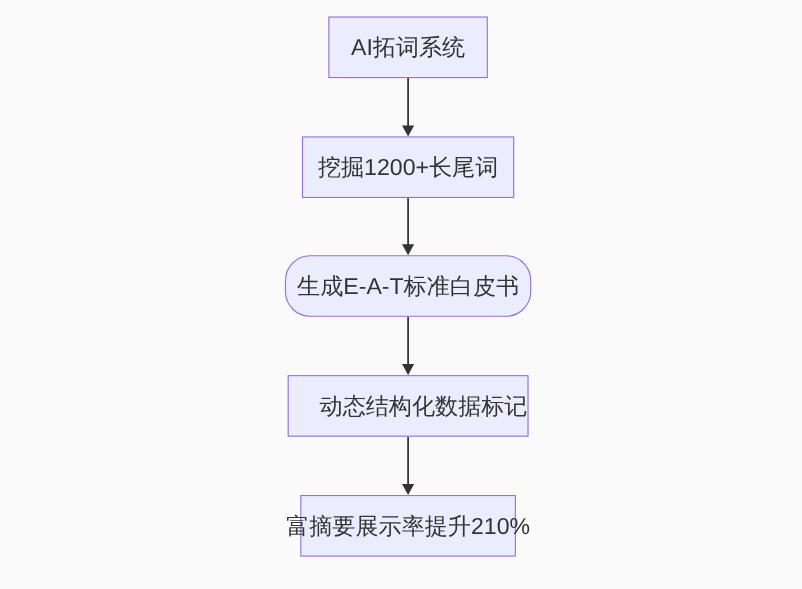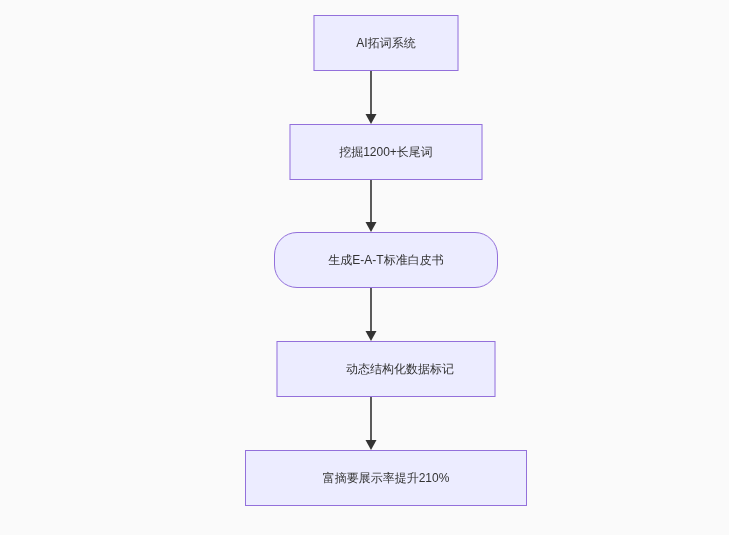--- a/index.html
+++ b/index.html
@@ -26,30 +26,29 @@
     position: absolute;
     left: 371px;
     transform: translateX(-50%);
     height: 56px;
     background: var(--node_fill);
     border: 1.5px solid var(--node_border);
     display: flex;
     align-items: center;
     justify-content: center;
     color: var(--node_text);
-    font-size: 12px;
+    font-size: 21px;
     line-height: 1;
     white-space: nowrap;
-    margin-left: 15px;
   }
   .n0 { top: 15px;  width: 145px; }
   .n1 { top: 124px; width: 193px; text-align: right; }
   .n2 { top: 232px; width: 224px; border-radius: 23px; }
   .n3 { top: 341px; width: 219px; padding-left: 28px; }
-  .n4 { top: 450px; width: 282px; }
+  .n4 { top: 450px; width: 196px; }
   .arrow {
     position: absolute;
     left: 371px;
     transform: translateX(-50%);
     width: 14px;
     display: block;
   }
   .a0 { top: 71px;  height: 53px; }
   .a1 { top: 180px; height: 52px; }
   .a2 { top: 288px; height: 53px; }

